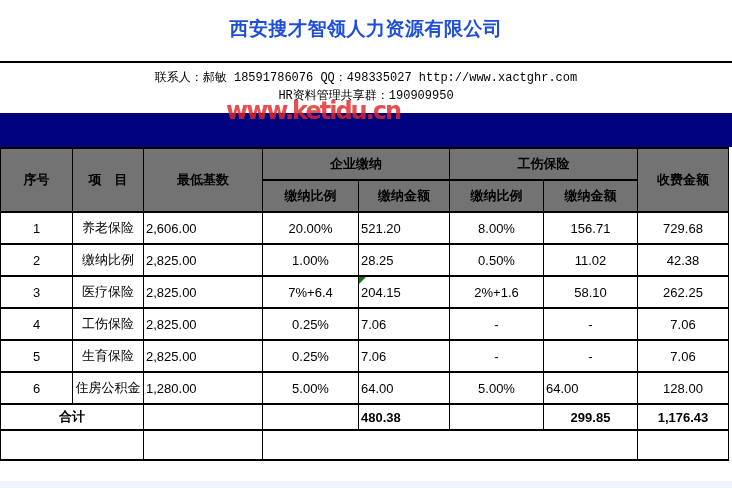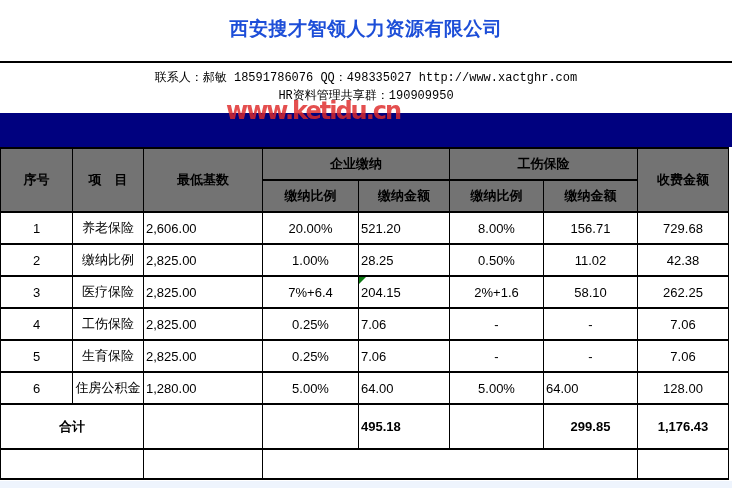--- a/index.html
+++ b/index.html
@@ -30,21 +30,21 @@
     border-collapse:collapse; table-layout:fixed; font-size:13px; color:#000;
   }
   .sheet th, .sheet td{
     border-left:1px solid #000; border-right:1px solid #000;
     border-top:2px solid #000; border-bottom:2px solid #000;
     overflow:hidden; white-space:nowrap; padding:0 2px;
   }
   .sheet thead th{ background:#737373; font-weight:bold; text-align:center; }
   .sheet thead tr{ height:32px; }
   .sheet tbody tr{ height:32px; }
-  .sheet tr.total-row{ height:45px;margin-left:32px; }
+  .sheet tr.total-row{ height:26px;margin-left:32px; }
   .sheet tr.blank-row{ height:30px; }
   .ac{ text-align:center; }
   .ar{ text-align:left; padding-right:7px; }
   .bold{ font-weight:bold; }
   .rel{ position:relative; }
   .err-tri{
     position:absolute; top:0; left:0; width:0; height:0;
     border-top:7px solid #0d7a12; border-right:7px solid transparent;
   }
   .bottom-strip{ position:absolute; top:481px; left:0; width:732px; height:7px; background:#eef4fd; }
@@ -150,21 +150,21 @@
         <td class="ac">5.00%</td>
         <td class="ar">64.00</td>
         <td class="ac">5.00%</td>
         <td class="ar">64.00</td>
         <td class="ac">128.00</td>
       </tr>
       <tr class="total-row">
         <td colspan="2" class="ac bold">合计</td>
         <td></td>
         <td></td>
-        <td class="ar bold">495.18</td>
+        <td class="ar bold">480.38</td>
         <td></td>
         <td class="ac bold">299.85</td>
         <td class="ac bold">1,176.43</td>
       </tr>
       <tr class="blank-row">
         <td colspan="2"></td>
         <td></td>
         <td colspan="4"></td>
         <td></td>
       </tr>

